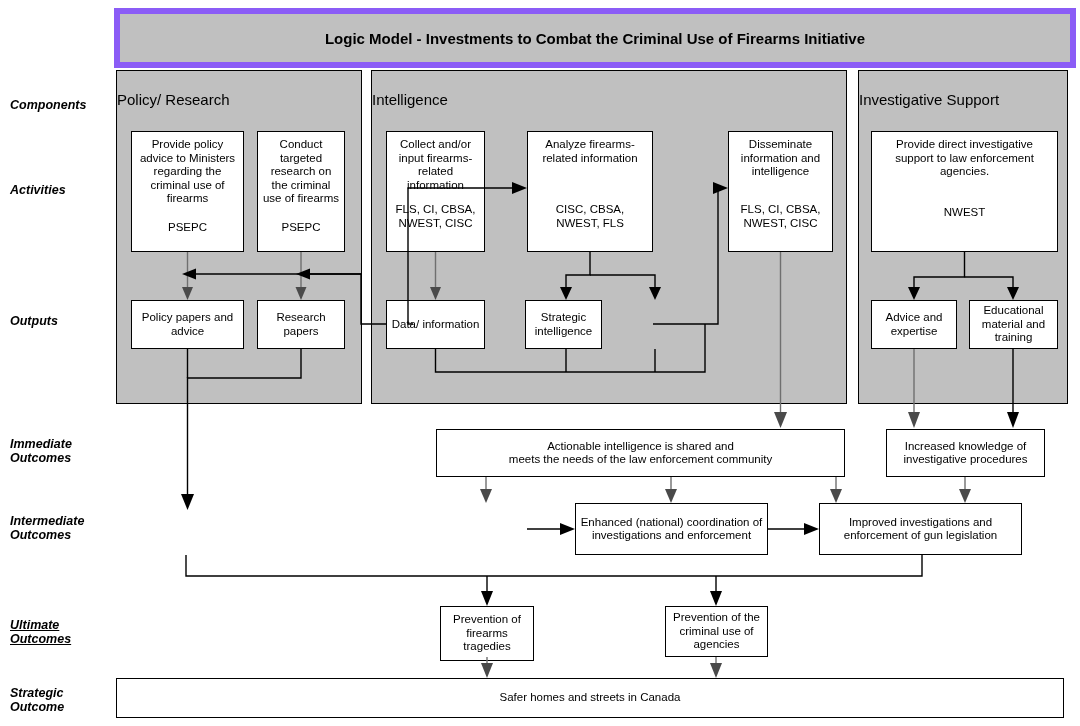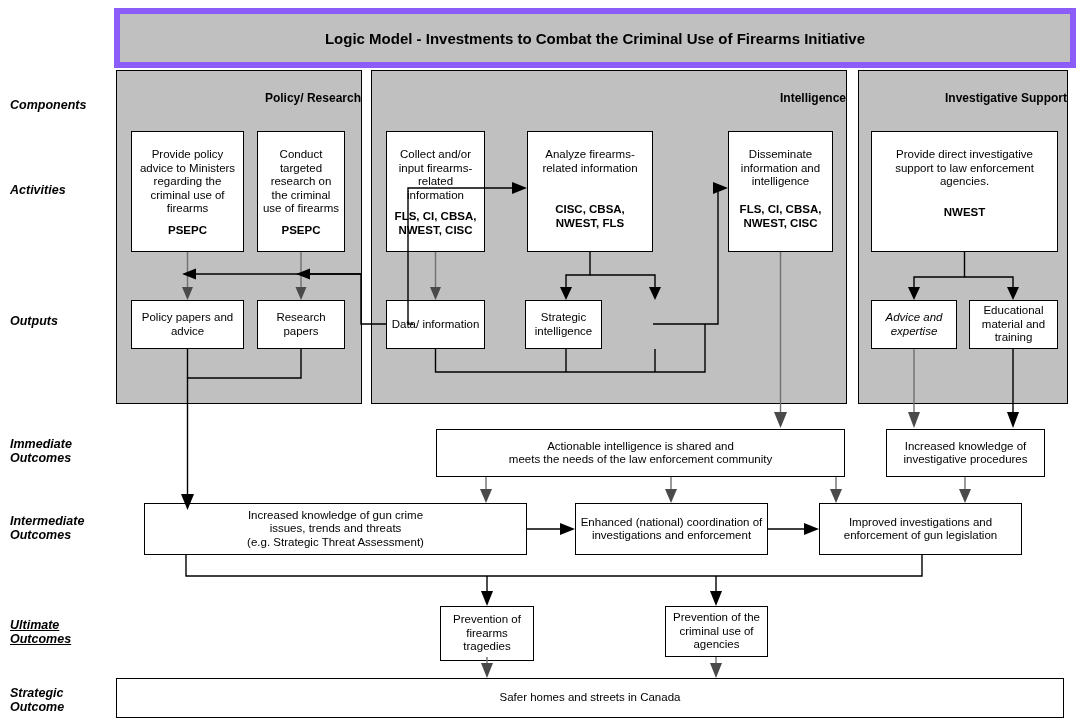--- a/index.html
+++ b/index.html
@@ -21,35 +21,35 @@
     position:absolute;background:#c0c0c0;border:6px solid #8b5cf6;
     display:flex;align-items:center;justify-content:center;
     font-weight:bold;font-size:15px;text-align:center;
   }
 
   
   .panel{
     position:absolute;background:#c0c0c0;border:1px solid #000;
   }
   .panel-title{
-    position:absolute;width:100%;text-align:right;
-    font-weight:bold;font-size:12px;top:20px;left:0;
+    position:absolute;width:100%;text-align:left;
+    font-weight:normal;font-size:15px;top:20px;left:0;
   }
 
   
   .box{
     position:absolute;background:#ffffff;border:1px solid #000;
     box-sizing:border-box;
     display:flex;flex-direction:column;align-items:center;
     justify-content:center;text-align:center;
     font-size:11.5px;line-height:13.5px;
     padding:3px 4px;
   }
-  .box.topalign{justify-content:flex-start;padding-top:16px;}
-  .box .agencies{font-weight:bold;margin-top:8px;}
+  .box.topalign{justify-content:flex-start;padding-top:6px;}
+  .box .agencies{font-weight:normal;margin-top:8px;}
   .box .lead{white-space:pre-line;}
   .box .gap{flex:1 1 auto;}
 
   
   #wires{position:absolute;left:0;top:0;width:1080px;height:726px;
          pointer-events:none;overflow:visible;}
   #wires line, #wires path, #wires polyline{stroke:#000;stroke-width:1.4;fill:none;}
   #wires .grayw{stroke:#6f6f6f;}
   .ah{fill:#000;}
   .ahg{fill:#4a4a4a;}
@@ -136,43 +136,38 @@
 
   <div class="box" style="left:386px;top:300px;width:99px;height:49px;">
     <div>Data/ information</div>
   </div>
 
   <div class="box" style="left:525px;top:300px;width:77px;height:49px;">
     <div>Strategic intelligence</div>
   </div>
 
 
-  <div class="box" style="left:871px;top:300px;width:86px;height:49px;font-style:italic;">
+  <div class="box" style="left:871px;top:300px;width:86px;height:49px;">
     <div>Advice and expertise</div>
   </div>
 
   <div class="box" style="left:969px;top:300px;width:89px;height:49px;">
     <div>Educational material and training</div>
   </div>
 
   <div class="box" style="left:436px;top:429px;width:409px;height:48px;">
     <div style="white-space:pre-line;">Actionable intelligence is shared and
 meets the needs of the law enforcement community</div>
   </div>
 
   <div class="box" style="left:886px;top:429px;width:159px;height:48px;">
     <div style="white-space:pre-line;">Increased knowledge of
 investigative procedures</div>
   </div>
 
-  <div class="box" style="left:144px;top:503px;width:383px;height:52px;">
-    <div style="white-space:pre-line;">Increased knowledge of gun crime
-issues, trends and threats
-(e.g. Strategic Threat Assessment)</div>
-  </div>
 
   <div class="box" style="left:575px;top:503px;width:193px;height:52px;">
     <div style="white-space:pre-line;">Enhanced (national) coordination of
 investigations and enforcement</div>
   </div>
 
   <div class="box" style="left:819px;top:503px;width:203px;height:52px;">
     <div style="white-space:pre-line;">Improved investigations and
 enforcement of gun legislation</div>
   </div>

